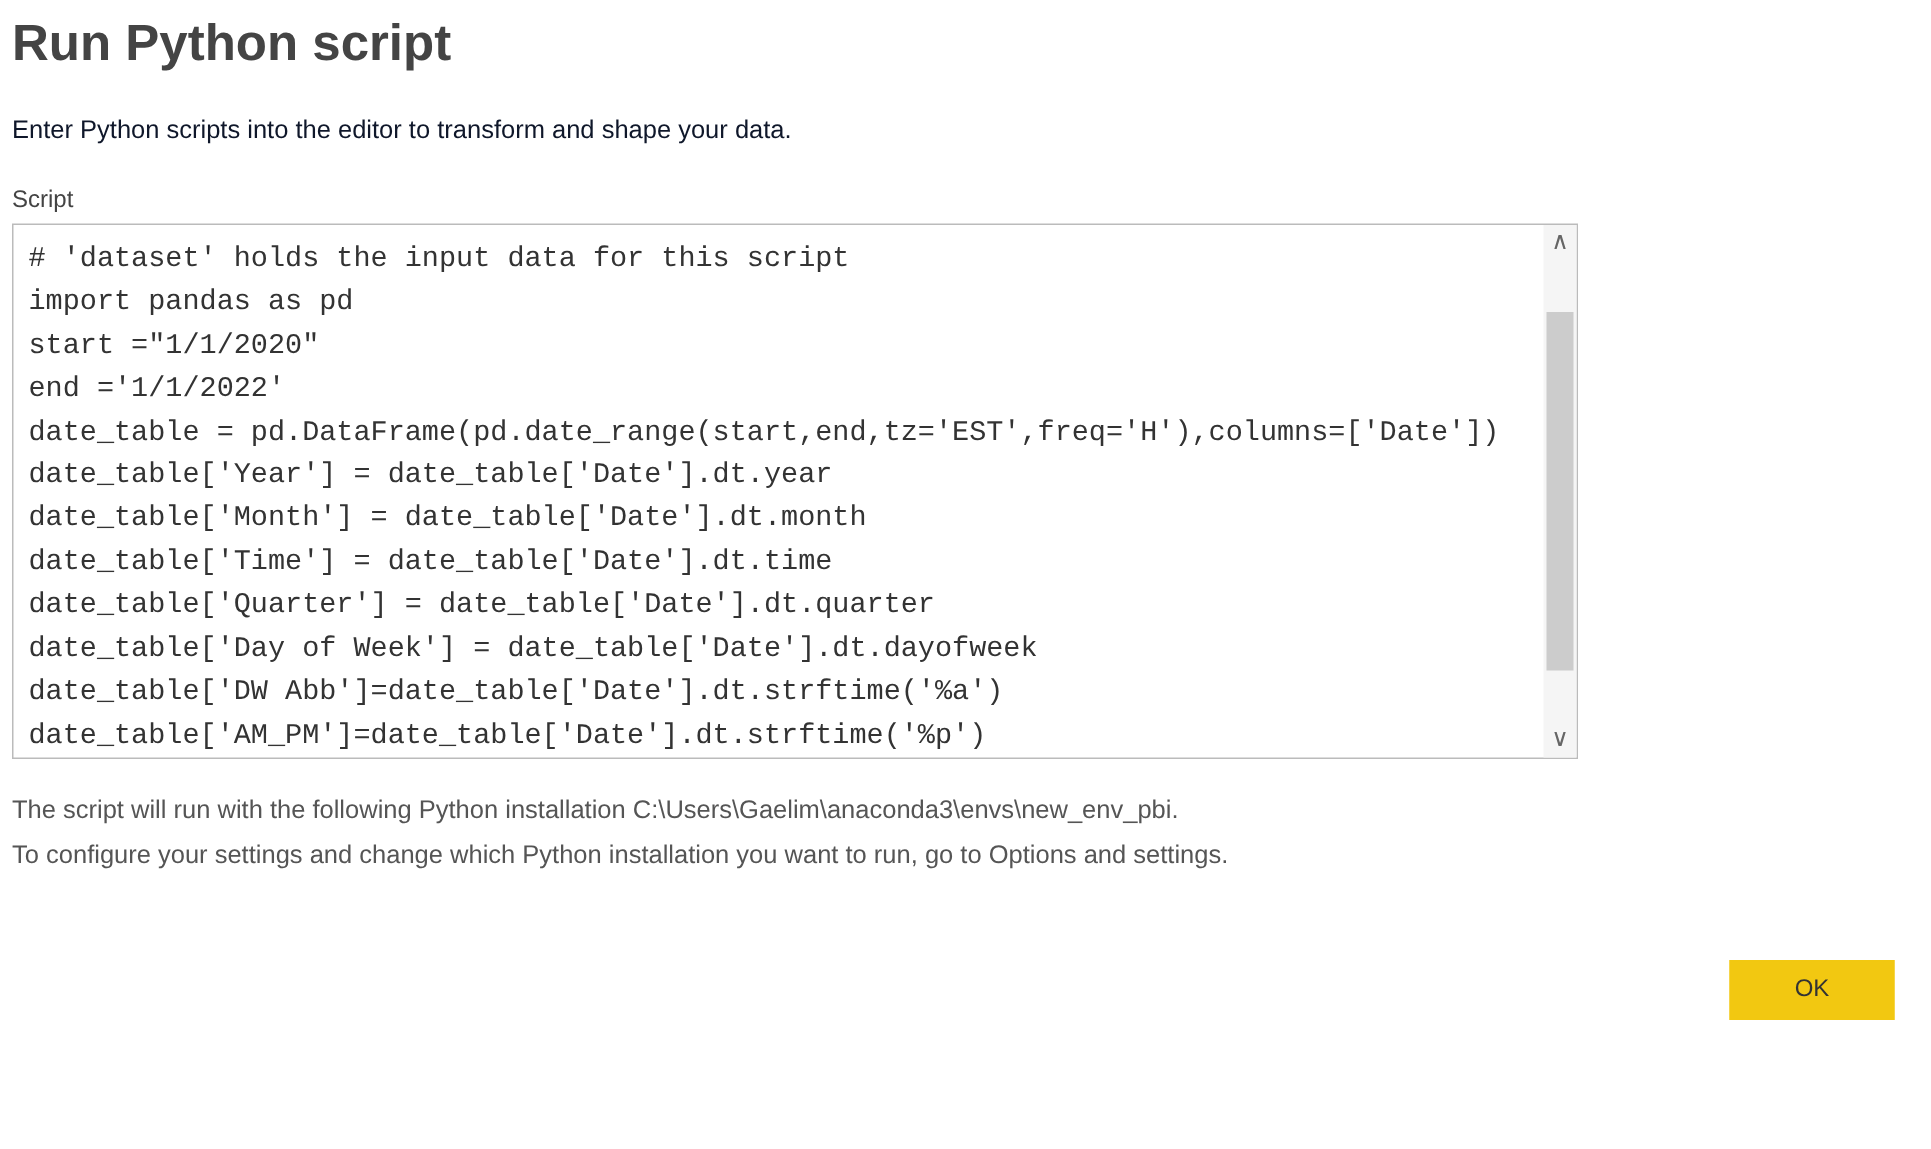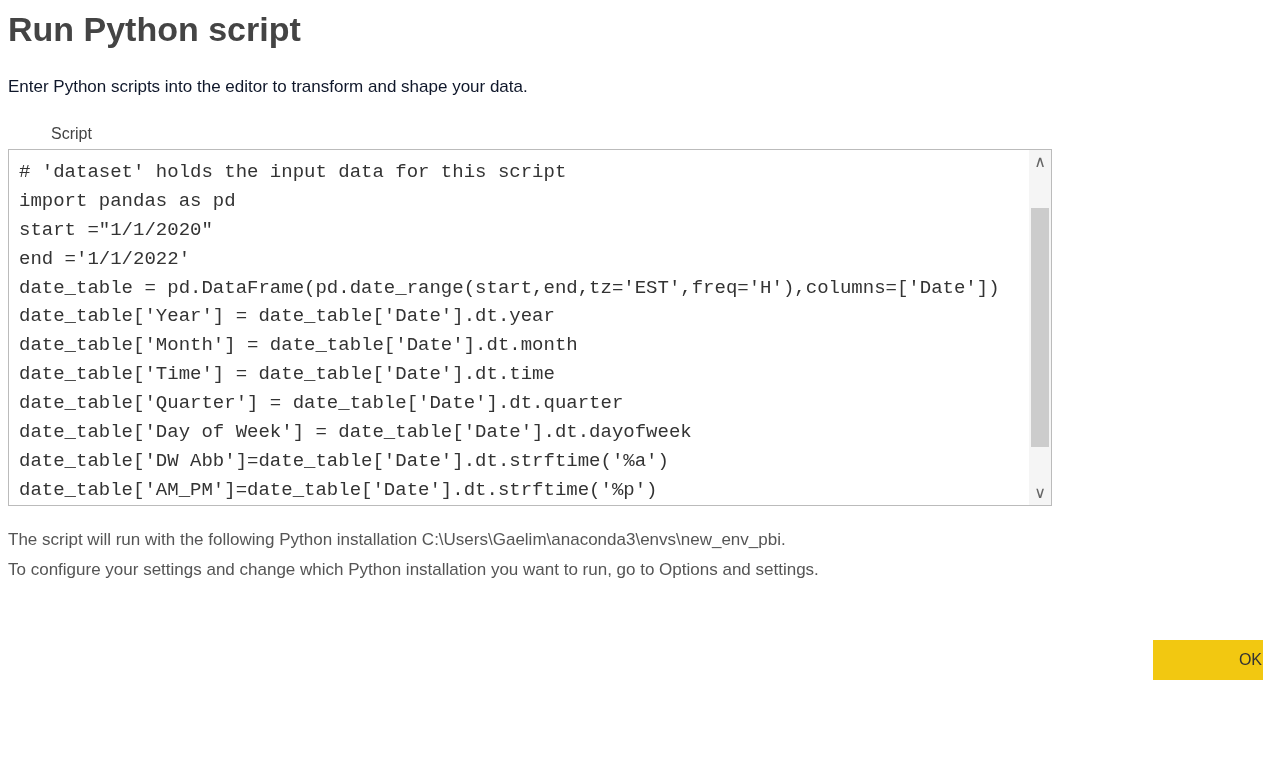--- a/index.html
+++ b/index.html
@@ -22,21 +22,20 @@
     }
     .dialog-subtitle {
       font-size: 17px;
       color: #0f172a;
       margin-bottom: 28px;
     }
     .field-label {
       font-size: 16px;
       color: #444;
       margin-bottom: 6px;
-      margin-left: 43px;
     }
     .script-container {
       position: relative;
       width: 1044px;
       border: 1px solid #bbb;
       background: #fff;
       display: flex;
     }
     .script-editor {
       flex: 1;
@@ -95,21 +94,20 @@
     }
     .btn {
       min-width: 110px;
       height: 40px;
       font-size: 16px;
       font-family: "Segoe UI", sans-serif;
       cursor: pointer;
       border: 1px solid #aaa;
       background: #fff;
       color: #333;
-      text-align: right;
     }
     .btn-primary {
       background: #f2c811;
       border: 1px solid #f2c811;
       color: #333;
     }
   </style>
 </head>
 <body>
 

